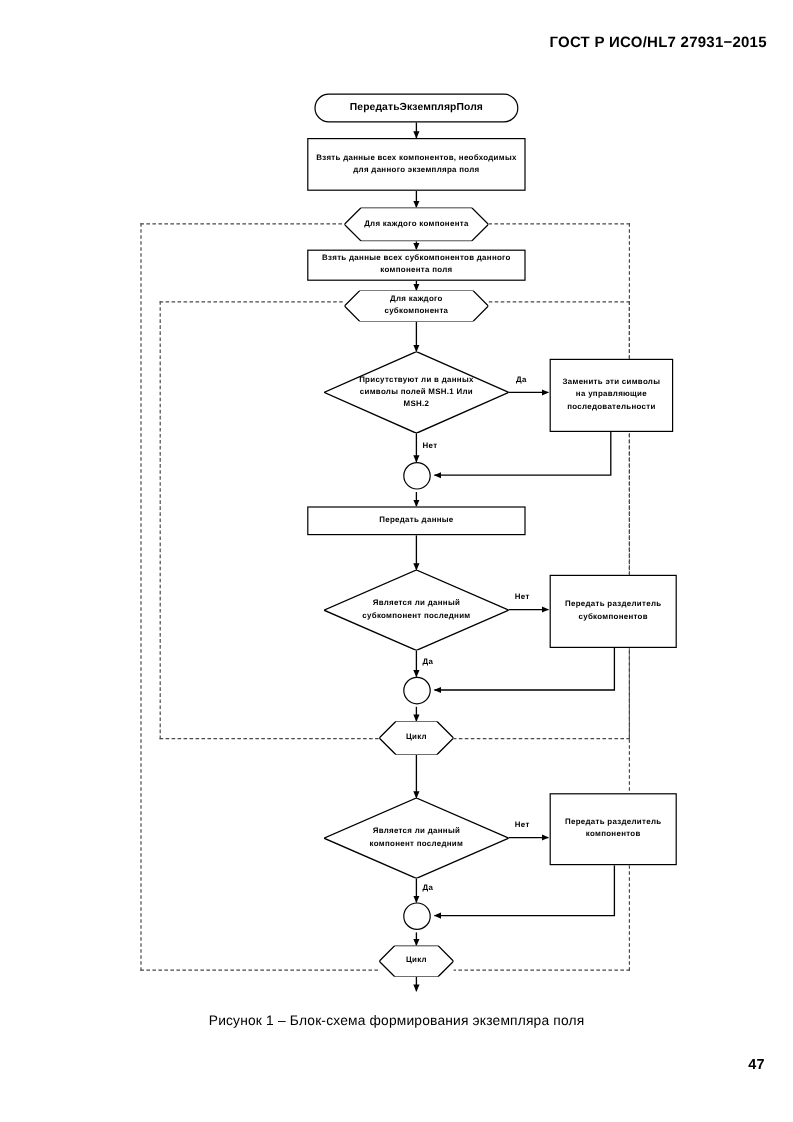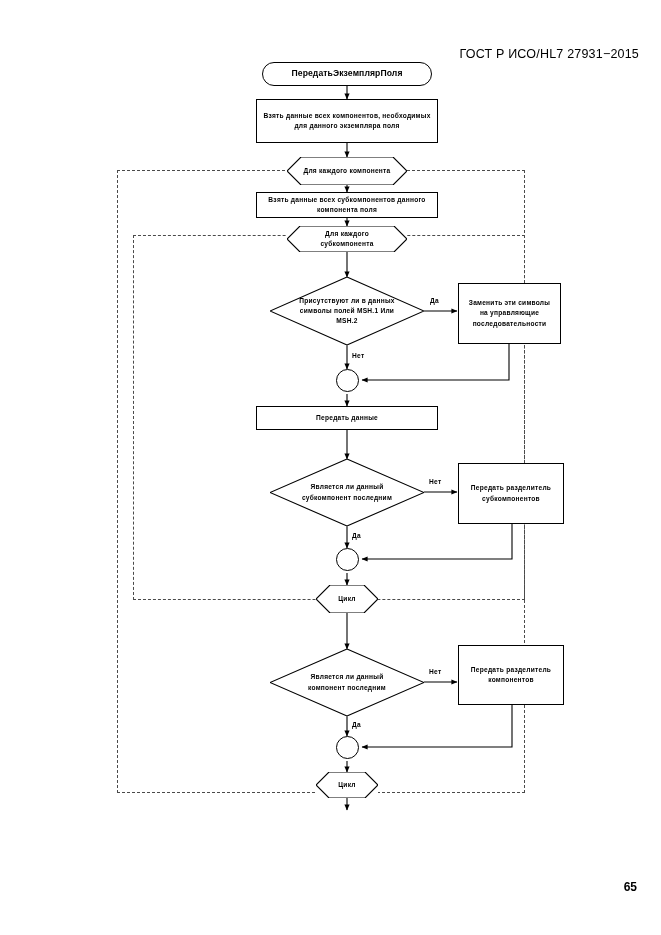--- a/index.html
+++ b/index.html
@@ -21,24 +21,23 @@
     left: 0; top: 0;
     width: 661px;
     height: 935px;
   }
 
   .doc-header {
     position: absolute;
     right: 22px;
     top: 28px;
     font-size: 12.5px;
-    font-weight: normal;
+    font-weight: bold;
     letter-spacing: 0.2px;
     white-space: nowrap;
-    margin-top: 19px;
   }
 
   .figure-caption {
     position: absolute;
     left: 0; right: 0;
     top: 845px;
     text-align: center;
     font-size: 11.5px;
     letter-spacing: 0.15px;
   }
@@ -48,21 +47,21 @@
     right: 24px;
     top: 880px;
     font-size: 12px;
     font-weight: bold;
   }
 
   
   #diagram {
     position: absolute;
     left: 0;
-    top: 0;
+    top: 16px;
     width: 661px;
     height: 840px;
   }
   #edges {
     position: absolute;
     left: 0; top: 0;
     width: 661px;
     height: 840px;
   }
 
@@ -309,16 +308,17 @@
     <div class="node hexagon" style="left:316px; top:772px; width:62px; height:26px;">
       <svg class="hex-shape" viewBox="0 0 62 26" preserveAspectRatio="none">
         <polygon points="13,0 49,0 62,13 49,26 13,26 0,13" fill="#fff" stroke="#000" stroke-width="1.1" vector-effect="non-scaling-stroke"></polygon>
       </svg>
       <span class="hex-label" style="padding:0 4px;">Цикл</span>
     </div>
 
 
   </div>
 
-
-  <div class="page-number">65</div>
+  <div class="figure-caption">Рисунок 1 –  Блок-схема формирования экземпляра поля</div>
+
+  <div class="page-number">47</div>
 
 </div>
 
 </body></html>

